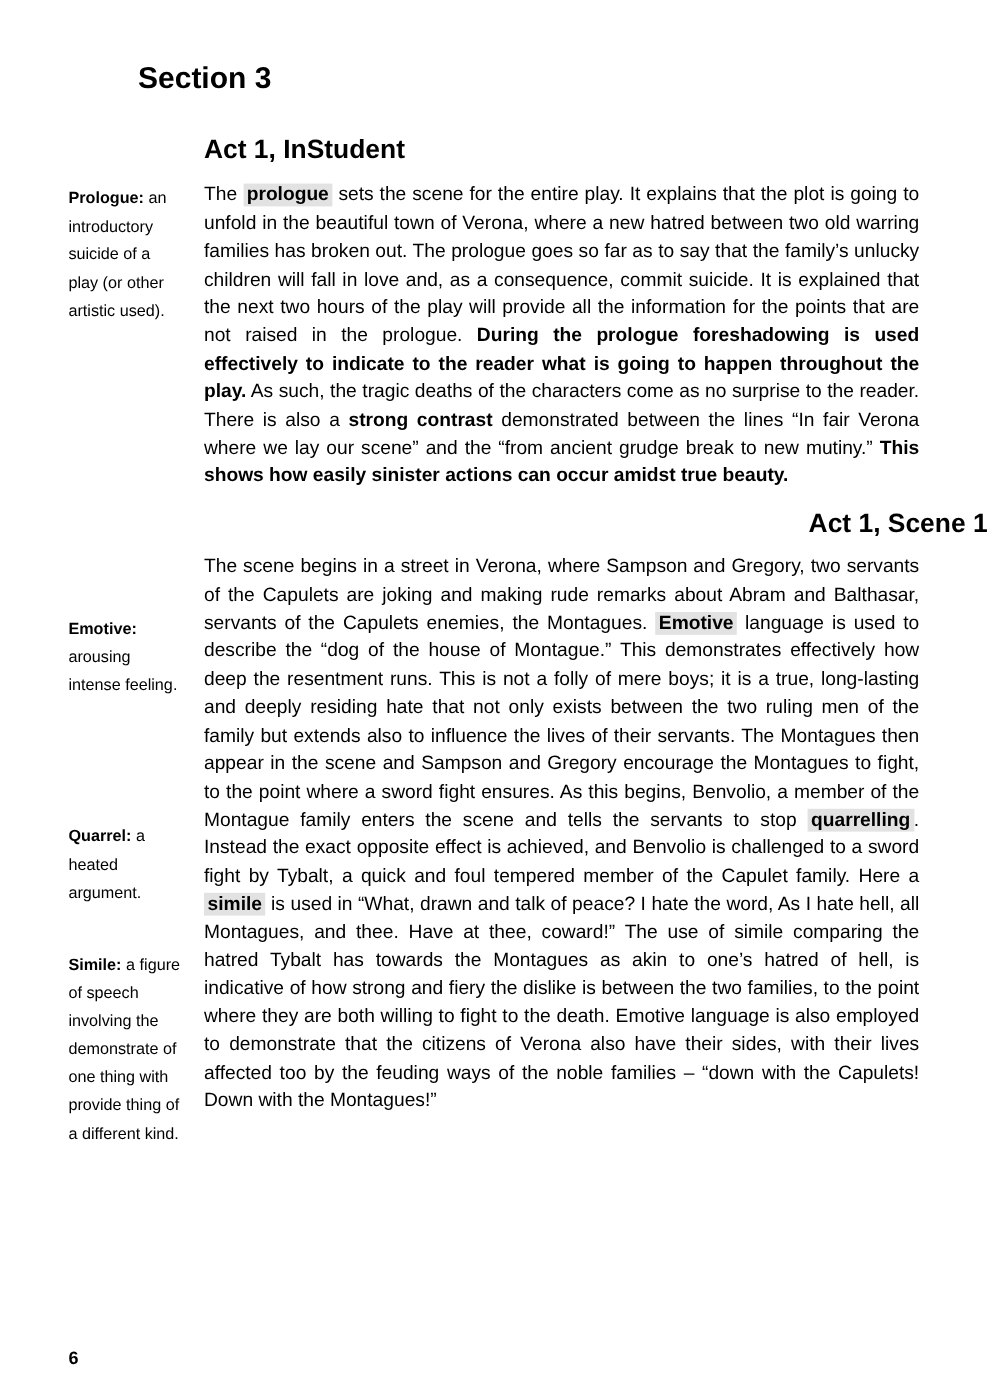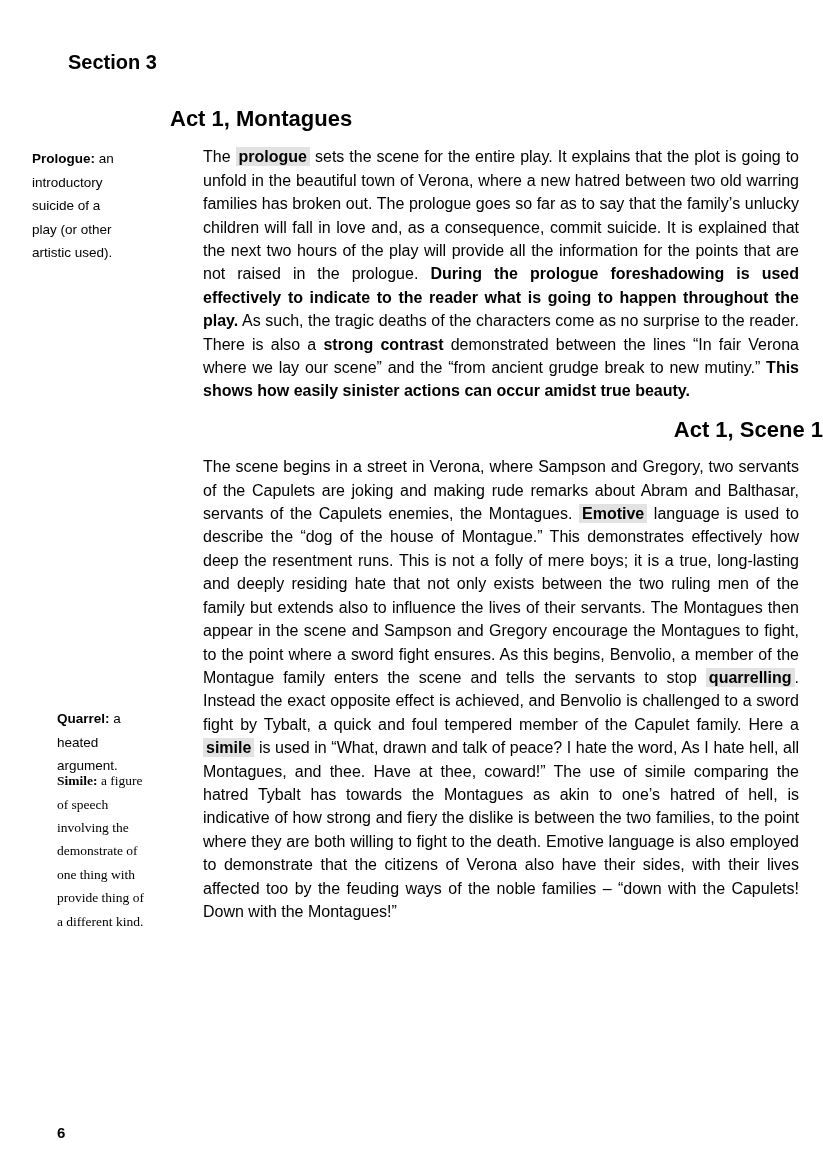--- a/index.html
+++ b/index.html
@@ -7,22 +7,22 @@
     position: relative;
     width: 823px;
     height: 1167px;
     background: #ffffff;
     color: #000000;
     font-family: "Liberation Sans", sans-serif;
     overflow: hidden;
   }
   .section-label {
     padding-top: 50px;
-    margin-left: 68px;
-    font-size: 20px;
+    margin-left: 115px;
+    font-size: 25px;
     font-weight: bold;
     line-height: 1.2;
   }
   .doc-title {
     margin-top: 20px;
     margin-left: 170px;
     font-size: 40px;
     font-weight: bold;
     line-height: 1.2;
     letter-spacing: -0.5px;
@@ -35,42 +35,42 @@
   }
   .h2-prologue { margin-top: 32px; }
   .h2-scene1   { margin-top: 14px; text-align: right; }
   .row { display: flex; }
   .row-para1 { margin-top: 13px; }
   .row-para2 { margin-top: 12px; }
   .margin-cell {
     width: 170px;
     flex: none;
     box-sizing: border-box;
-    padding-left: 32px;
+    padding-left: 57px;
     position: relative;
   }
-  .body-cell { width: 596px; flex: none; margin-left: 33px; }
+  .body-cell { width: 596px; flex: none; }
   .bodytext {
     font-size: 16px;
     line-height: 23.4px;
     text-align: justify;
     hyphens: auto;
     -webkit-hyphens: auto;
   }
   .margin-note {
     font-size: 13.5px;
     line-height: 23.4px;
     width: 108px;
   }
   .margin-note .line { white-space: nowrap; }
   .abs-note { position: absolute; left: 57px; }
   .note-prologue-wrap { padding-top: 2px; }
   .note-emotive { top: 51px; }
-  .note-quarrel { top: 252px; }
-  .note-simile  { top: 314px; font-family: Liberation Serif, serif; }
+  .note-quarrel { top: 224px; }
+  .note-simile  { top: 331px; }
   .b { font-weight: bold; }
   .hl {
     font-weight: bold;
     background: var(--hl-color, #e2e2e2);
     padding: 1px 3px;
   }
   .footer-pagenum {
     position: absolute;
     left: 57px;
     top: 1124px;
@@ -87,41 +87,46 @@
   }
 </style>
 </head>
 <body>
 
 <div class="page">
 
   <div class="section-label">Section 3</div>
 
 
-  <div class="h2 h2-prologue">Act 1, Montagues</div>
+  <div class="h2 h2-prologue">Act 1, InStudent</div>
 
   <div class="row row-para1">
     <div class="margin-cell note-prologue-wrap">
       <div class="margin-note">
           <div class="line"><span class="b">Prologue:</span><span> an</span></div>
           <div class="line"><span>introductory</span></div>
           <div class="line"><span>suicide of a</span></div>
           <div class="line"><span>play (or other</span></div>
           <div class="line"><span>artistic used).</span></div>
         </div>
     </div>
     <div class="body-cell">
       <div class="bodytext"><span>The </span><span class="hl">prologue</span><span> sets the scene for the entire play. It explains that the plot is going to unfold in the beautiful town of Verona, where a new hatred between two old warring families has broken out. The prologue goes so far as to say that the family’s unlucky children will fall in love and, as a consequence, commit suicide. It is explained that the next two hours of the play will provide all the information for the points that are not raised in the prologue. </span><span class="b">During the prologue foreshadowing is used effectively to indicate to the reader what is going to happen throughout the play.</span><span> As such, the tragic deaths of the characters come as no surprise to the reader. There is also a </span><span class="b">strong contrast</span><span> demonstrated between the lines “In fair Verona where we lay our scene” and the “from ancient grudge break to new mutiny.” </span><span class="b">This shows how easily sinister actions can occur amidst true beauty.</span></div>
     </div>
   </div>
 
   <div class="h2 h2-scene1">Act 1, Scene 1</div>
 
   <div class="row row-para2">
     <div class="margin-cell">
+      <div class="margin-note abs-note note-emotive">
+          <div class="line"><span class="b">Emotive:</span></div>
+          <div class="line"><span>arousing</span></div>
+          <div class="line"><span>intense feeling.</span></div>
+        </div>
       <div class="margin-note abs-note note-quarrel">
           <div class="line"><span class="b">Quarrel:</span><span> a</span></div>
           <div class="line"><span>heated</span></div>
           <div class="line"><span>argument.</span></div>
         </div>
       <div class="margin-note abs-note note-simile">
           <div class="line"><span class="b">Simile:</span><span> a figure</span></div>
           <div class="line"><span>of speech</span></div>
           <div class="line"><span>involving the</span></div>
           <div class="line"><span>demonstrate of</span></div>

